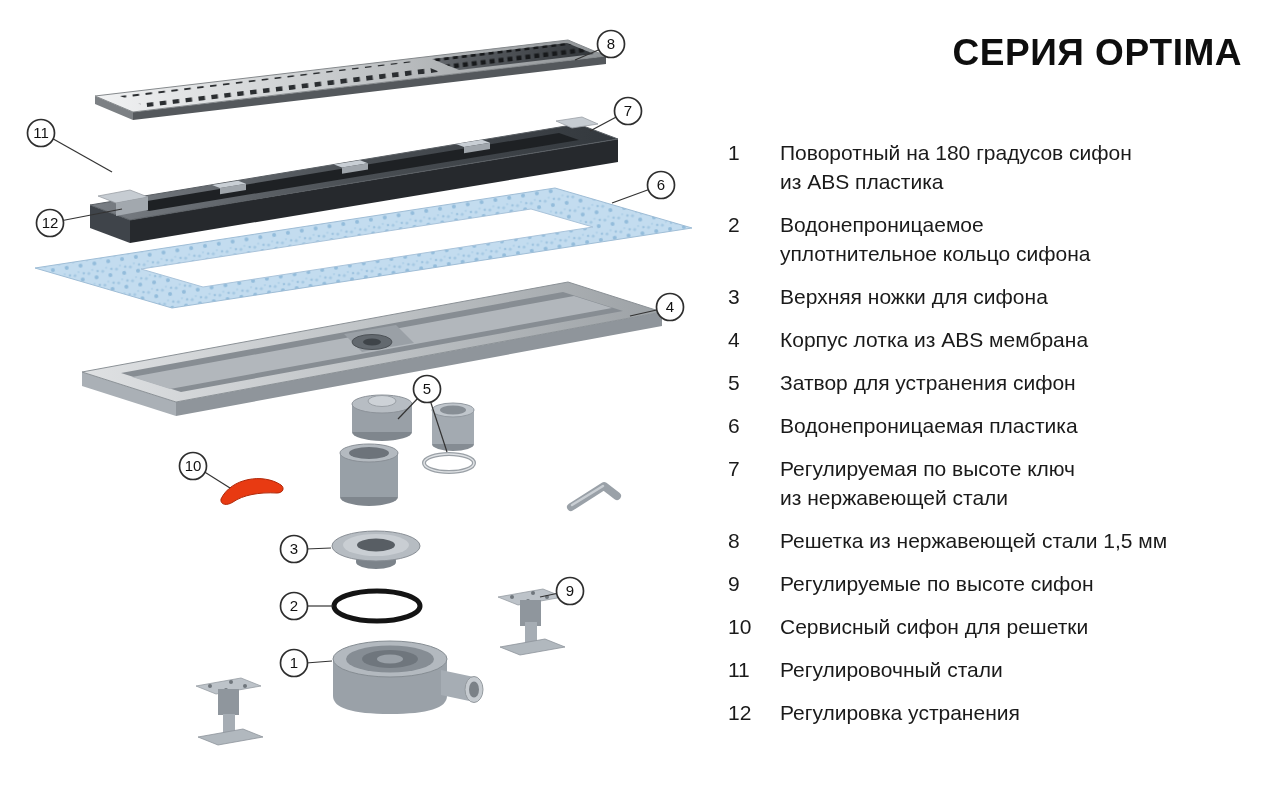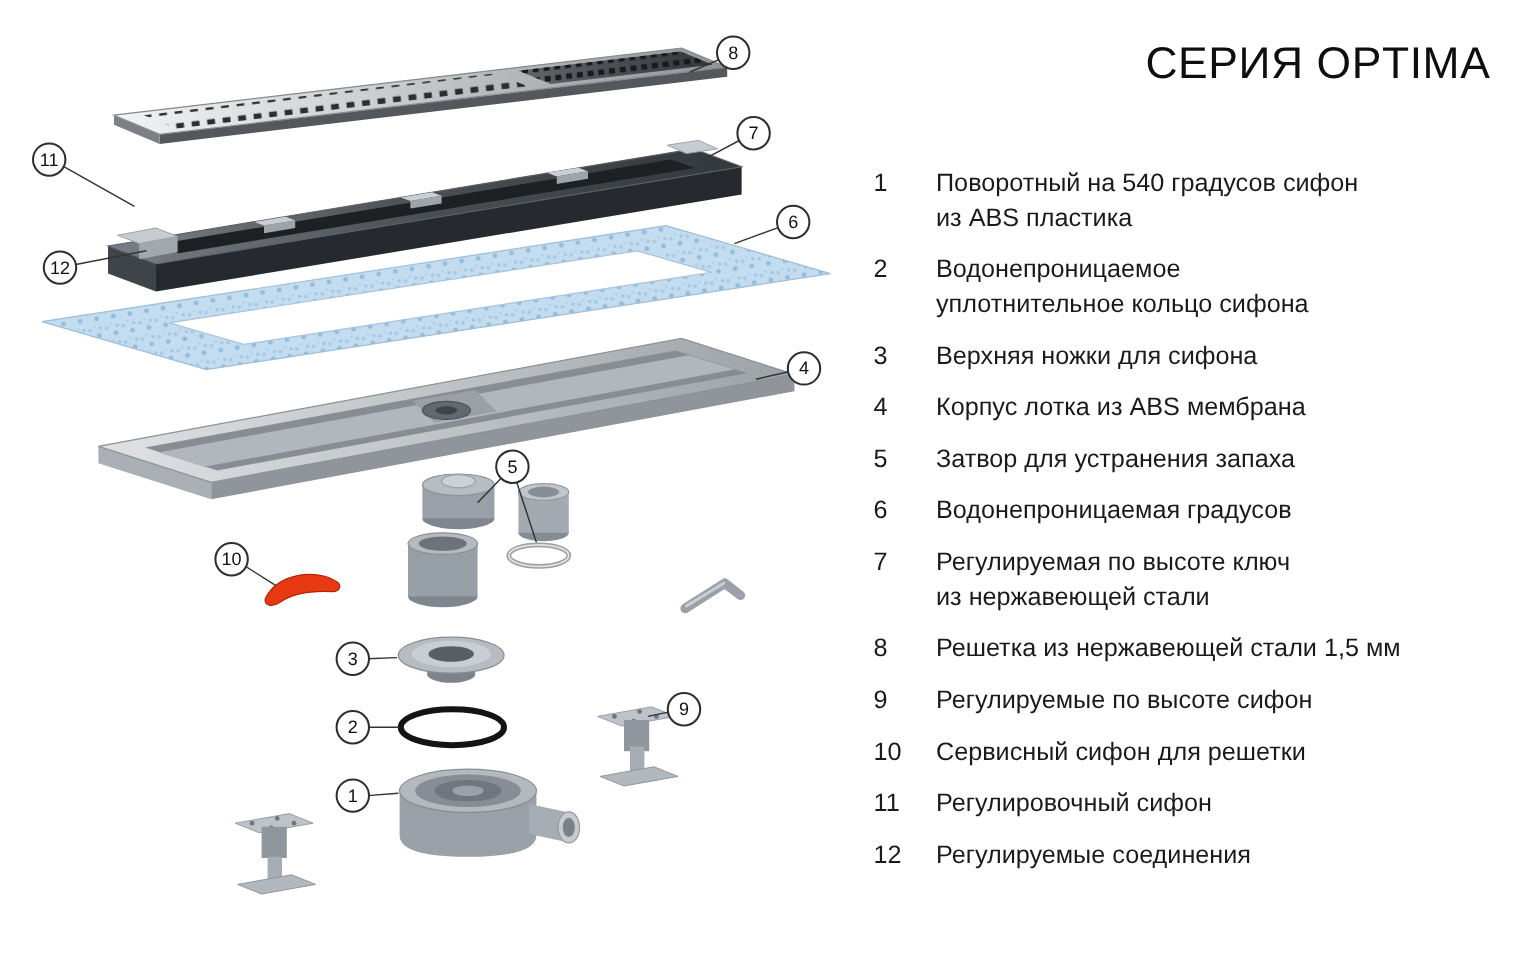--- a/index.html
+++ b/index.html
@@ -3,21 +3,21 @@
 <meta charset="utf-8">
 <style>
   html,body{margin:0;padding:0;}
   body{
     width:1280px;height:800px;background:#ffffff;position:relative;overflow:hidden;
     font-family:"Liberation Sans", sans-serif;color:#1a1a1a;
   }
   .diagram-wrap{position:absolute;left:0;top:0;width:720px;height:800px;}
   .series-title{
     position:absolute;top:32px;left:720px;width:560px;box-sizing:border-box;
-    padding-right:38px;text-align:right;font-size:37px;font-weight:400;
+    padding-right:38px;text-align:right;font-size:37px;font-weight:700;
     letter-spacing:0.5px;color:#0e0e0e;white-space:nowrap;
   }
   .plist{
     position:absolute;left:728px;top:138px;width:522px;
     display:flex;flex-direction:column;gap:14px;
   }
   .prow{display:flex;align-items:flex-start;}
   .pnum{flex:0 0 52px;width:52px;font-size:21px;line-height:29px;color:#1a1a1a;}
   .ptxt{flex:1;font-size:21px;line-height:29px;color:#1a1a1a;white-space:pre-line;}
   svg text.callout-num{font-family:"Liberation Sans",sans-serif;font-size:15px;fill:#111;}
@@ -236,62 +236,62 @@
     <text class="callout-num" x="570" y="596" text-anchor="middle">9</text>
   </g>
 </svg>
 </div>
 
 <div class="series-title">СЕРИЯ OPTIMA</div>
 
 <div class="plist">
   <div class="prow">
     <span class="pnum">1</span>
-    <span class="ptxt">Поворотный на 540 градусов сифон
+    <span class="ptxt">Поворотный на 180 градусов сифон
 из ABS пластика</span>
   </div>
   <div class="prow">
     <span class="pnum">2</span>
     <span class="ptxt">Водонепроницаемое
 уплотнительное кольцо сифона</span>
   </div>
   <div class="prow">
     <span class="pnum">3</span>
     <span class="ptxt">Верхняя ножки для сифона</span>
   </div>
   <div class="prow">
     <span class="pnum">4</span>
     <span class="ptxt">Корпус лотка из ABS мембрана</span>
   </div>
   <div class="prow">
     <span class="pnum">5</span>
-    <span class="ptxt">Затвор для устранения запаха</span>
+    <span class="ptxt">Затвор для устранения сифон</span>
   </div>
   <div class="prow">
     <span class="pnum">6</span>
-    <span class="ptxt">Водонепроницаемая градусов</span>
+    <span class="ptxt">Водонепроницаемая пластика</span>
   </div>
   <div class="prow">
     <span class="pnum">7</span>
     <span class="ptxt">Регулируемая по высоте ключ
 из нержавеющей стали</span>
   </div>
   <div class="prow">
     <span class="pnum">8</span>
     <span class="ptxt">Решетка из нержавеющей стали 1,5 мм</span>
   </div>
   <div class="prow">
     <span class="pnum">9</span>
     <span class="ptxt">Регулируемые по высоте сифон</span>
   </div>
   <div class="prow">
     <span class="pnum">10</span>
     <span class="ptxt">Сервисный сифон для решетки</span>
   </div>
   <div class="prow">
     <span class="pnum">11</span>
-    <span class="ptxt">Регулировочный сифон</span>
+    <span class="ptxt">Регулировочный стали</span>
   </div>
   <div class="prow">
     <span class="pnum">12</span>
-    <span class="ptxt">Регулируемые соединения</span>
+    <span class="ptxt">Регулировка устранения</span>
   </div>
 </div>
 
 </body></html>

